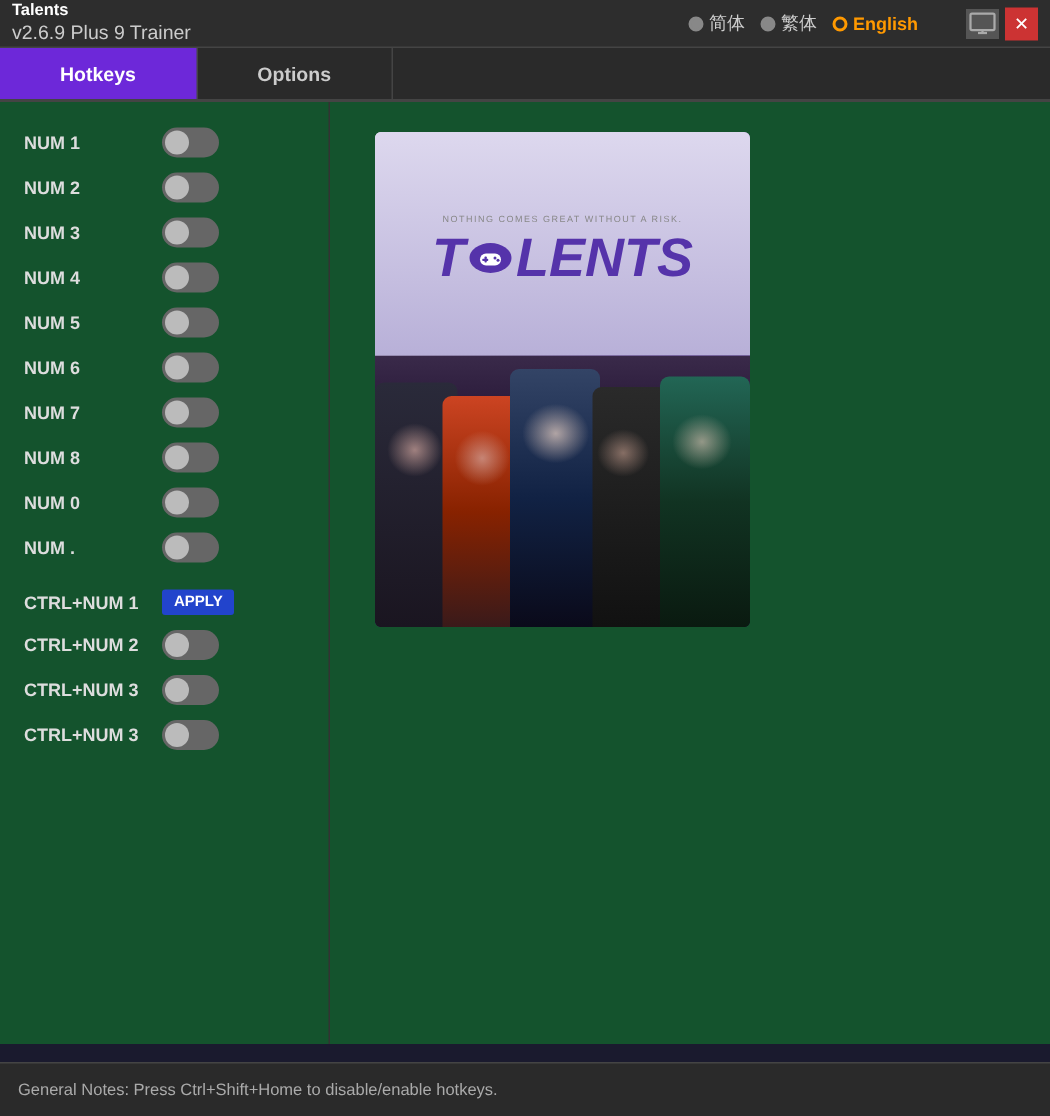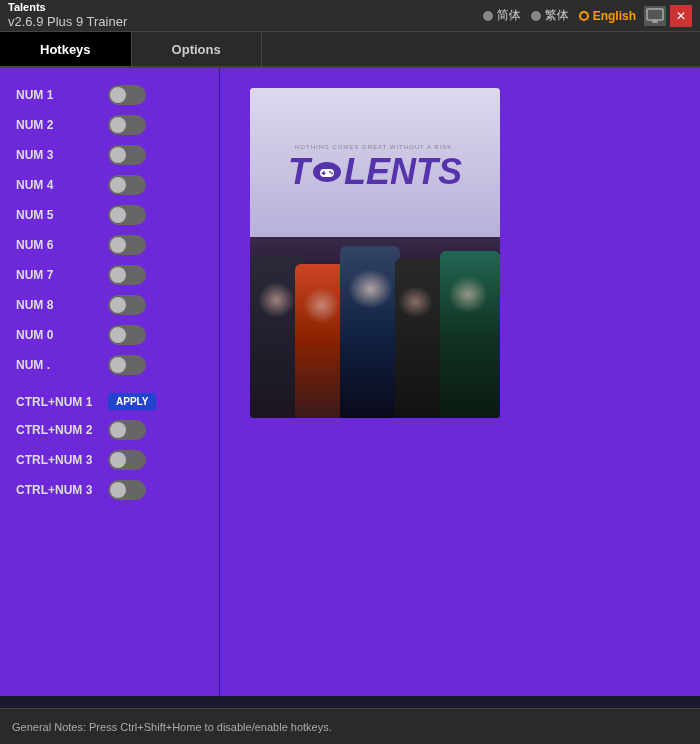--- a/index.html
+++ b/index.html
@@ -32,21 +32,21 @@
     }
     .title-version {
       color: #cccccc;
       font-size: 13px;
       line-height: 1.2;
     }
     .lang-options {
       display: flex;
       align-items: center;
       gap: 10px;
-      margin-right: 8px;
+      margin-right: 32px;
     }
     .lang-option {
       display: flex;
       align-items: center;
       gap: 4px;
       font-size: 12px;
       color: #cccccc;
       cursor: pointer;
     }
     .lang-option.active {
@@ -109,29 +109,29 @@
       padding: 0 40px;
       display: flex;
       align-items: center;
       font-size: 13px;
       font-weight: bold;
       color: #cccccc;
       cursor: pointer;
       border-right: 1px solid #444;
     }
     .tab.active {
-      background: #000000;
+      background: #6d28d9;
       color: #ffffff;
     }
 
     
     .main-content {
       display: flex;
       height: calc(744px - 44px - 36px - 36px);
-      background: #6d28d9;
+      background: #14532d;
     }
 
     
     .hotkeys-panel {
       width: 220px;
       padding: 12px 0;
       border-right: 1px solid #333;
       overflow-y: auto;
     }
     .hotkey-row {

